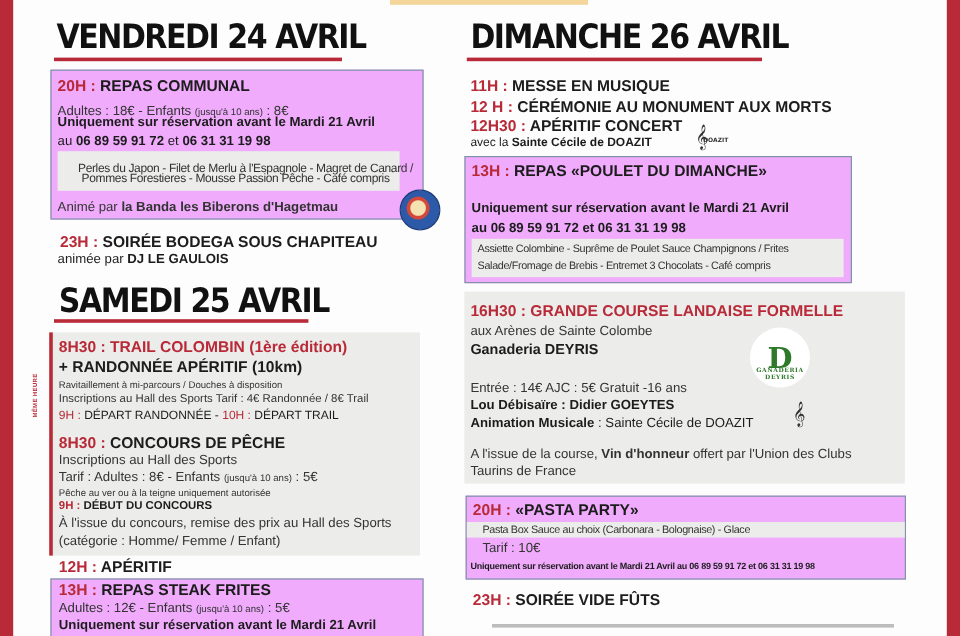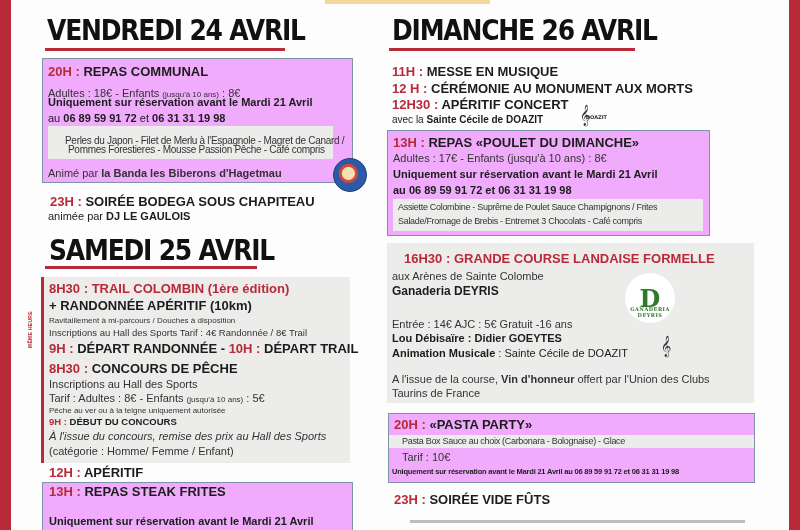--- a/index.html
+++ b/index.html
@@ -77,45 +77,48 @@
 <div class="day-underline" style="left:45px;top:266px;width:212px;"></div>
 
 <div class="abs grey" style="left:42px;top:277px;width:308px;height:186px;"></div>
 <div class="red-bar" style="left:41px;top:277px;height:186px;"></div>
 <div class="vert-label">MÊME HEURE</div>
 
 <div class="line t-head hr" style="left:49px;top:281px;">8H30 : TRAIL COLOMBIN (1ère édition)</div>
 <div class="line t-head" style="left:49px;top:298px;">+ RANDONNÉE APÉRITIF (10km)</div>
 <div class="line t-small" style="left:49px;top:316px;color:#333;">Ravitaillement à mi-parcours / Douches à disposition</div>
 <div class="line" style="left:49px;top:327px;font-size:9.5px;color:#333;">Inscriptions au Hall des Sports Tarif : 4€ Randonnée / 8€ Trail</div>
-<div class="line" style="left:49px;top:341px;font-size:13px;font-weight:bold;">
+<div class="line" style="left:49px;top:341px;font-size:10px;font-weight:normal;">
   <span class="hr">9H</span><span class="hr"> : </span><span>DÉPART RANDONNÉE</span><span> - </span><span class="hr">10H</span><span class="hr"> : </span><span>DÉPART TRAIL</span>
 </div>
 
 <div class="line t-head" style="left:49px;top:361px;">
   <span class="hr">8H30</span><span class="hr"> : </span><span>CONCOURS DE PÊCHE</span>
 </div>
 <div class="line t-body" style="left:49px;top:378px;color:#333;">Inscriptions au Hall des Sports</div>
 <div class="line t-body" style="left:49px;top:392px;color:#333;">
   <span>Tarif : Adultes : 8€ - Enfants</span> <span class="small-paren">(jusqu'à 10 ans)</span> <span>: 5€</span>
 </div>
 <div class="line t-small" style="left:49px;top:406px;color:#333;">Pêche au ver ou à la teigne uniquement autorisée</div>
 <div class="line" style="left:49px;top:416px;font-size:9.5px;font-weight:bold;">
   <span class="hr">9H</span><span class="hr"> : </span><span>DÉBUT DU CONCOURS</span>
 </div>
-<div class="line t-body" style="left:49px;top:430px;color:#333;font-style:italic;">À l'issue du concours, remise des prix au Hall des Sports</div>
+<div class="line t-body" style="left:49px;top:430px;color:#333;">À l'issue du concours, remise des prix au Hall des Sports</div>
 <div class="line t-body" style="left:49px;top:445px;color:#333;">(catégorie : Homme/ Femme / Enfant)</div>
 
 <div class="line t-head" style="left:49px;top:465px;">
   <span class="hr">12H</span><span class="hr"> : </span><span>APÉRITIF</span>
 </div>
 
 <div class="box" style="left:42px;top:482px;width:311px;height:60px;">
   <div class="line t-head" style="left:6px;top:1px;">
     <span class="hr">13H</span><span class="hr"> : </span><span>REPAS STEAK FRITES</span>
+  </div>
+  <div class="line t-body" style="left:6px;top:18px;color:#333;">
+    <span>Adultes : 12€ - Enfants</span> <span class="small-paren">(jusqu'à 10 ans)</span> <span>: 5€</span>
   </div>
   <div class="line t-bold" style="left:6px;top:32px;">Uniquement sur réservation avant le Mardi 21 Avril</div>
 </div>
 
 <div class="day-title" style="left:392px;top:14px;">DIMANCHE 26 AVRIL</div>
 <div class="day-underline" style="left:389px;top:48px;width:246px;"></div>
 
 <div class="line t-head" style="left:392px;top:64px;text-align:center;">
   <span class="hr">11H</span><span class="hr"> :  </span><span>MESSE EN MUSIQUE</span>
 </div>
@@ -127,31 +130,30 @@
 </div>
 <div class="line" style="left:392px;top:114px;font-size:10px;">
   <span>avec la</span> <b>Sainte Cécile de DOAZIT</b>
 </div>
 <div class="logo-harp" style="left:573px;top:104px;">𝄞<span class="lbl">DOAZIT</span></div>
 
 <div class="box" style="left:387px;top:130px;width:323px;height:106px;">
   <div class="line t-head" style="left:5px;top:4px;">
     <span class="hr">13H</span><span class="hr"> : </span><span>REPAS «POULET DU DIMANCHE»</span>
   </div>
-  <div class="line t-body" style="left:5px;top:21px;color:#333;">Adultes : 17€ - Enfants (jusqu'à 10 ans) : 8€</div>
   <div class="line t-bold" style="left:5px;top:37px;">Uniquement sur réservation avant le Mardi 21 Avril</div>
   <div class="line t-bold" style="left:5px;top:53px;">au 06 89 59 91 72 et 06 31 31 19 98</div>
   <div class="abs grey" style="left:5px;top:68px;width:310px;height:32px;">
     <div class="line" style="left:5px;top:3px;font-size:9px;letter-spacing:-0.3px;color:#333;">Assiette Colombine - Suprême de Poulet Sauce Champignons / Frites</div>
     <div class="line" style="left:5px;top:17px;font-size:9px;letter-spacing:-0.3px;color:#333;">Salade/Fromage de Brebis - Entremet 3 Chocolats - Café compris</div>
   </div>
 </div>
 
 <div class="abs grey" style="left:387px;top:243px;width:367px;height:160px;">
-  <div class="line t-head hr" style="left:17px;top:8px;">
+  <div class="line t-head hr" style="left:5px;top:8px;">
     <span>16H30</span><span> : </span><span>GRANDE COURSE LANDAISE FORMELLE</span>
   </div>
   <div class="line t-body" style="left:5px;top:27px;color:#333;">aux Arènes de Sainte Colombe</div>
   <div class="line t-head" style="left:5px;top:41px;font-size:12px;">Ganaderia DEYRIS</div>
   <div class="line t-body" style="left:5px;top:75px;color:#333;">Entrée : 14€  AJC : 5€  Gratuit -16 ans</div>
   <div class="line t-bold" style="left:5px;top:89px;">
     <span>Lou Débisaïre :</span>  <span>Didier GOEYTES</span>
   </div>
   <div class="line t-body" style="left:5px;top:104px;">
     <b>Animation Musicale</b><span> : Sainte Cécile de DOAZIT</span>

